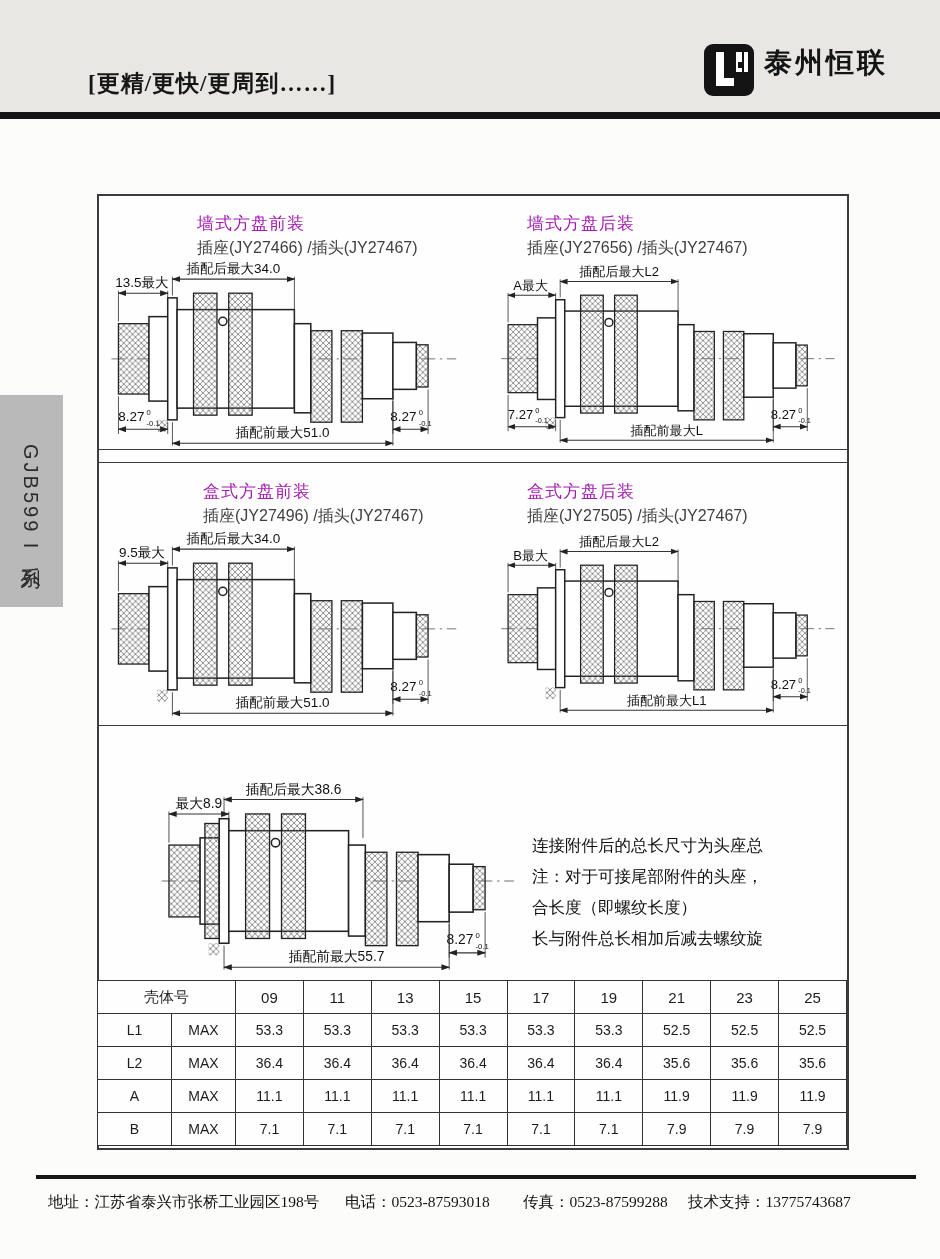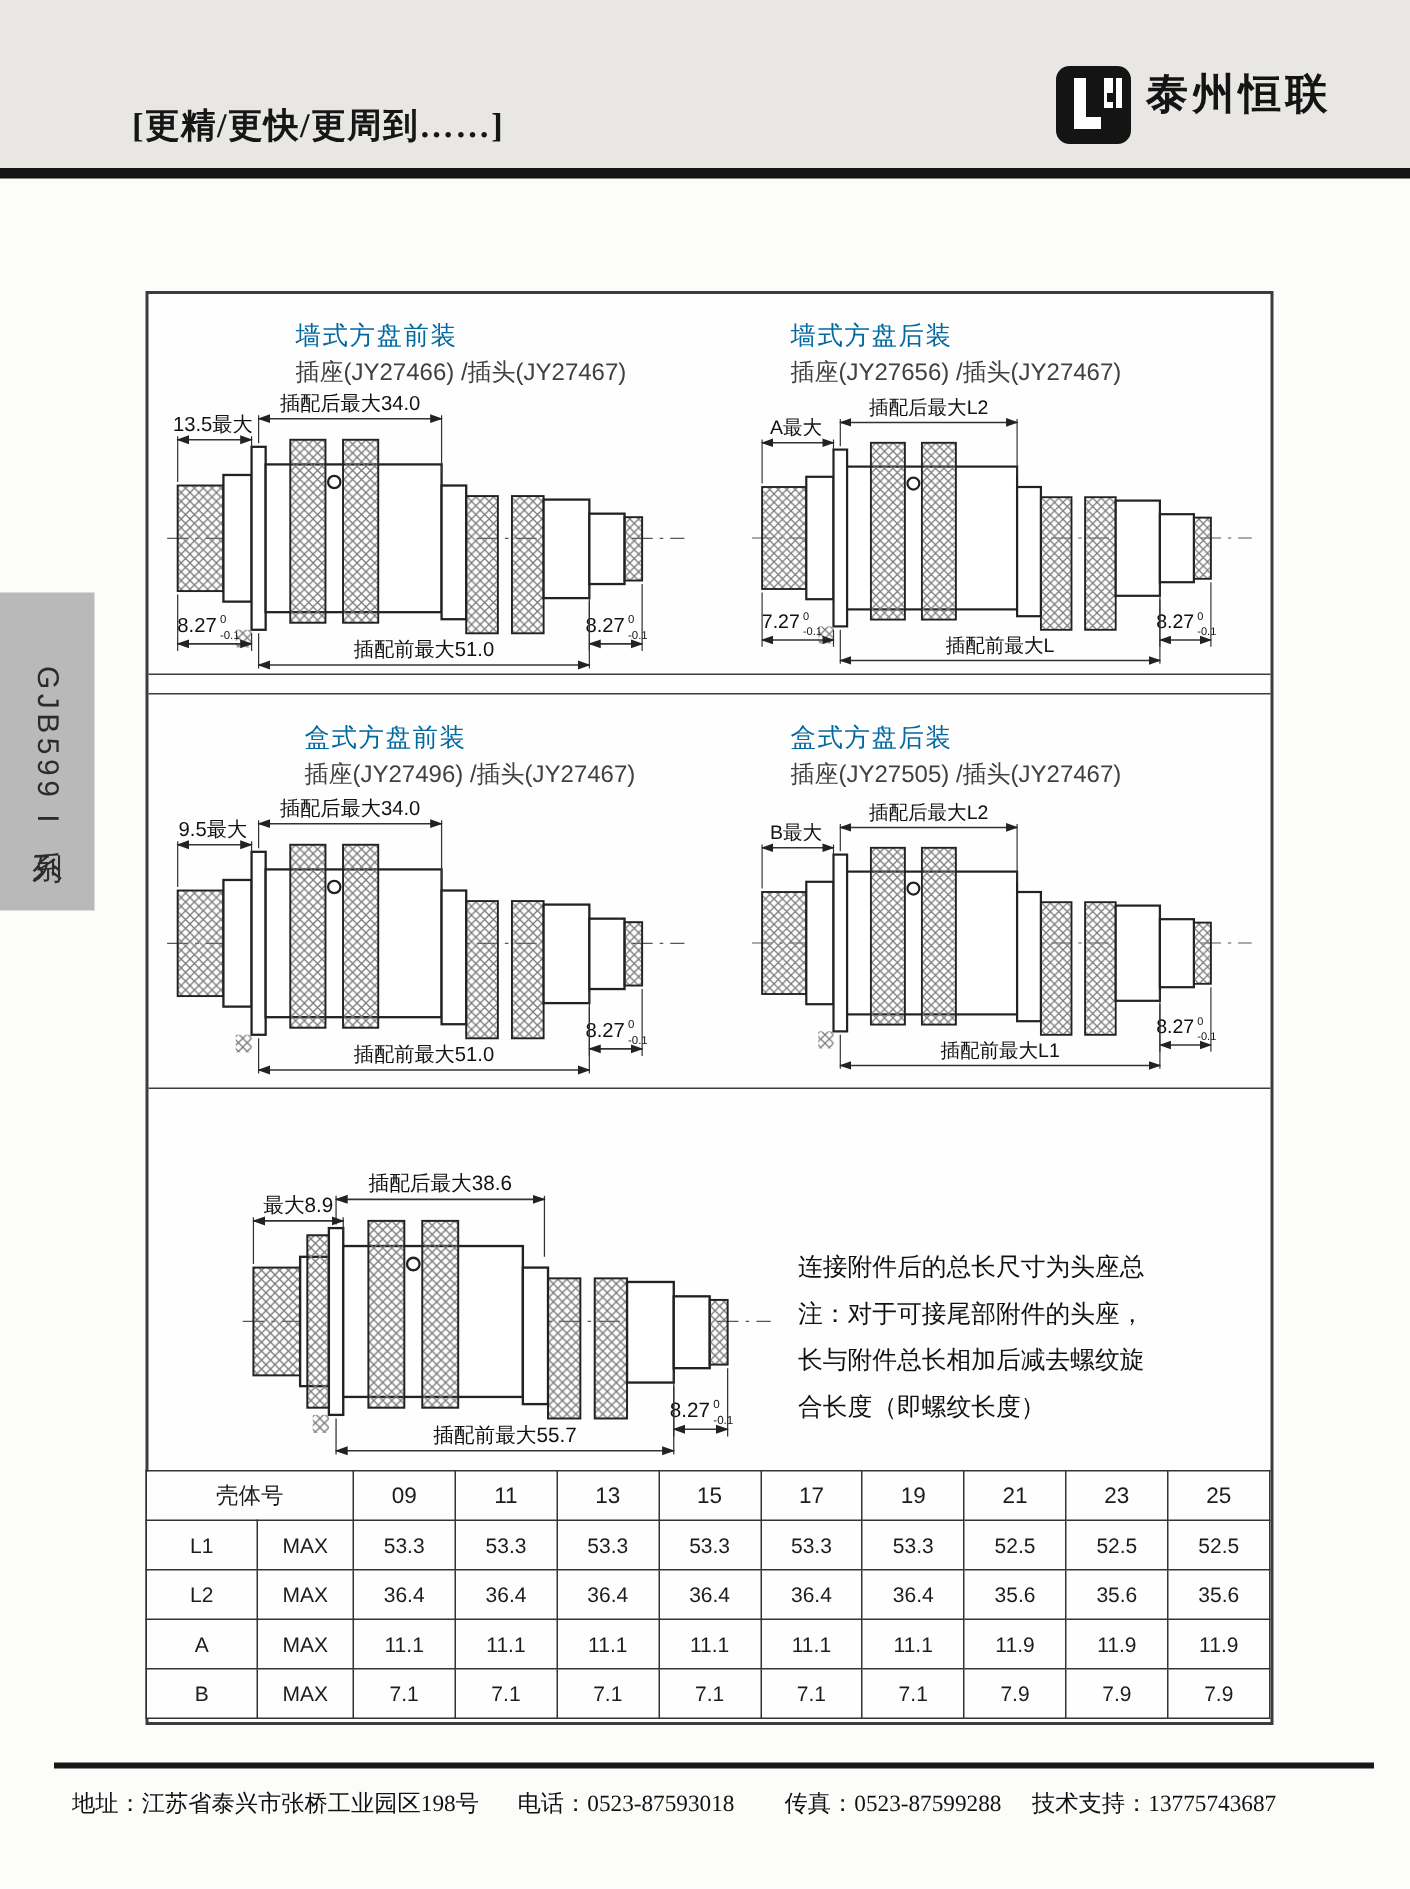--- a/index.html
+++ b/index.html
@@ -19,21 +19,21 @@
     font-family:"Liberation Sans",sans-serif;}
   
   .side-tab{position:absolute;left:0;top:395px;width:63px;height:212px;
     background:var(--sidebar_tab,#b9b9b9);display:flex;align-items:center;justify-content:center;}
   .side-tab span{writing-mode:vertical-rl;font-size:20px;letter-spacing:3px;color:#2b2b2b;}
   
   .sec-title{position:absolute;left:96px;top:160px;font-size:20px;font-weight:bold;color:#111;margin-top:32px;}
   .main-box{position:absolute;left:97px;top:194px;width:748px;height:952px;
     border:2px solid #3c3c3c;background:#fefefe;}
   .hline{position:absolute;left:0;width:100%;border-top:1.5px solid #3c3c3c;}
-  .p-title{position:absolute;font-size:17px;color:#0369a1;letter-spacing:1px;}
+  .p-title{position:absolute;font-size:17px;color:#a21caf;letter-spacing:1px;}
   .p-sub{position:absolute;font-size:16px;color:#404040;}
   .draw{position:absolute;}
   .note{position:absolute;left:433px;top:634px;width:300px;font-size:16.5px;line-height:31px;color:#111;}
   
   .shape{stroke:#222;stroke-width:1.3;fill:#fff;}
   .knurl{stroke:#222;stroke-width:1.1;fill:url(#hx);}
   .cl{stroke:#555;stroke-width:0.7;fill:none;stroke-dasharray:12 4 2 4;}
   .dim{stroke:#333;stroke-width:0.9;fill:none;}
   .ext{stroke:#333;stroke-width:0.7;fill:none;}
   .dm{font-family:"Liberation Sans",sans-serif;font-size:11.5px;fill:#111;}
@@ -210,22 +210,22 @@
     <text class="tol" x="264" y="134">0</text>
     <text class="tol" x="264" y="143">-0.1</text>
     <path class="ext" d="M54 140V160M242 122V160"></path>
     <path class="dim" d="M54 158H242" marker-start="url(#ar)" marker-end="url(#ar)"></path>
     <text class="dm" x="148" y="153" text-anchor="middle">插配前最大55.7</text>
   </svg>
 
   <div class="note">
     <div>连接附件后的总长尺寸为头座总</div>
     <div>注：对于可接尾部附件的头座，</div>
+    <div>合长度（即螺纹长度）</div>
     <div>长与附件总长相加后减去螺纹旋</div>
-    <div>合长度（即螺纹长度）</div>
   </div>
 
   <table class="spec" id="spec-table">
     <colgroup>
       <col style="width:74px">
         <col style="width:64px">
       <col>
         <col>
         <col>
         <col>

